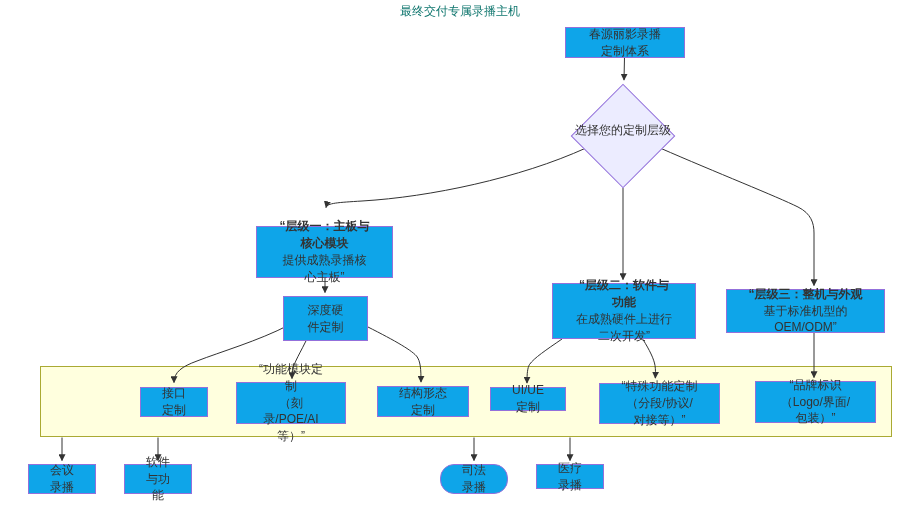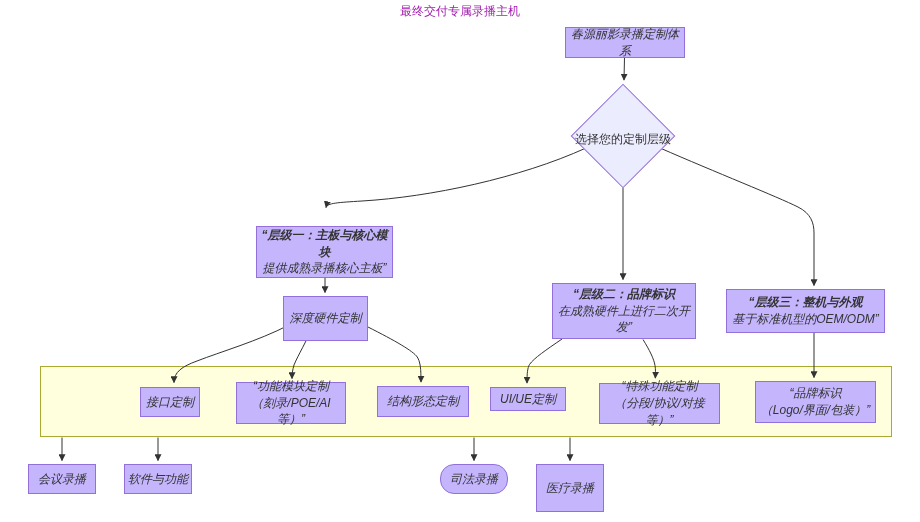--- a/index.html
+++ b/index.html
@@ -7,54 +7,54 @@
     position:relative;width:920px;height:522px;background:#ffffff;
     font-family:"Liberation Sans","DejaVu Sans",sans-serif;
     font-size:12px;color:#333333;overflow:hidden;
   }
   .subgraph{
     position:absolute;left:40px;top:366px;width:852px;height:71px;
     background:#ffffde;border:1px solid #aaaa33;box-sizing:border-box;z-index:1;
   }
   .subgraph-label{
     position:absolute;left:0;top:3px;width:100%;text-align:center;
-    font-size:12px;color:#a21caf;z-index:2;
+    font-size:12px;color:#0f766e;z-index:2;
   }
   #edges{position:absolute;left:0;top:0;width:920px;height:522px;z-index:2;}
   .node{
-    position:absolute;background:#c4b5fd;border:1px solid #9370DB;
+    position:absolute;background:#0ea5e9;border:1px solid #9370DB;
     box-sizing:border-box;display:flex;flex-direction:column;align-items:center;
     justify-content:center;text-align:center;line-height:1.4;z-index:3;
-    white-space:pre-line;padding:0 3px;font-style:italic;
+    white-space:pre-line;padding:0 21px;
   }
   .node .bold{font-weight:bold;}
   .diamond-shape{
     position:absolute;left:586px;top:99px;width:74px;height:74px;
     background:#ECECFF;border:1px solid #9370DB;transform:rotate(45deg);
     box-sizing:border-box;z-index:3;
   }
   .diamond-label{
-    position:absolute;left:553px;top:131px;width:140px;text-align:center;z-index:4;
+    position:absolute;left:553px;top:122px;width:140px;text-align:center;z-index:4;
   }
   
   #n-root{left:565px;top:27px;width:120px;height:31px;}
   #n-tier1{left:256px;top:226px;width:137px;height:52px;}
   #n-tier2{left:552px;top:283px;width:144px;height:56px;}
   #n-tier3{left:726px;top:289px;width:159px;height:44px;}
   #n-hub{left:283px;top:296px;width:85px;height:45px;}
-  #n-interface{left:140px;top:387px;width:60px;height:30px;}
+  #n-interface{left:140px;top:387px;width:68px;height:30px;}
   #n-module{left:236px;top:382px;width:110px;height:42px;}
   #n-structure{left:377px;top:386px;width:92px;height:31px;}
   #n-uiue{left:490px;top:387px;width:76px;height:24px;}
   #n-special{left:593px;top:383px;width:121px;height:41px;margin-left:6px;}
   #n-brand{left:755px;top:381px;width:121px;height:42px;}
   #n-meeting{left:28px;top:464px;width:68px;height:30px;}
   #n-education{left:124px;top:464px;width:68px;height:30px;}
   #n-judicial{left:440px;top:464px;width:68px;height:30px;border-radius:14px;}
-  #n-medical{left:536px;top:464px;width:68px;height:48px;}
+  #n-medical{left:536px;top:464px;width:68px;height:25px;}
 </style>
 </head>
 <body>
 
 <div id="canvas">
 
   <div class="subgraph"></div>
   <div class="subgraph-label">最终交付专属录播主机</div>
 
   <svg id="edges" viewBox="0 0 920 522" xmlns="http://www.w3.org/2000/svg">
@@ -86,21 +86,21 @@
 
   <div class="diamond-shape"></div>
   <div class="diamond-label">选择您的定制层级</div>
 
   <div class="node" id="n-tier1">
     <span class="bold">“层级一：主板与核心模块</span>
     <span>提供成熟录播核心主板”</span>
   </div>
 
   <div class="node" id="n-tier2">
-    <span class="bold">“层级二：品牌标识</span>
+    <span class="bold">“层级二：软件与功能</span>
     <span>在成熟硬件上进行二次开发”</span>
   </div>
 
   <div class="node" id="n-tier3">
     <span class="bold">“层级三：整机与外观</span>
     <span>基于标准机型的OEM/ODM”</span>
   </div>
 
   <div class="node" id="n-hub">深度硬件定制</div>
 

